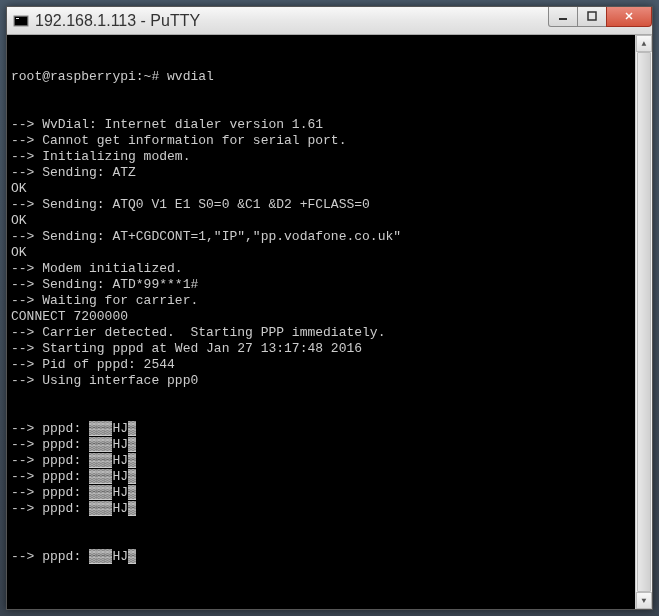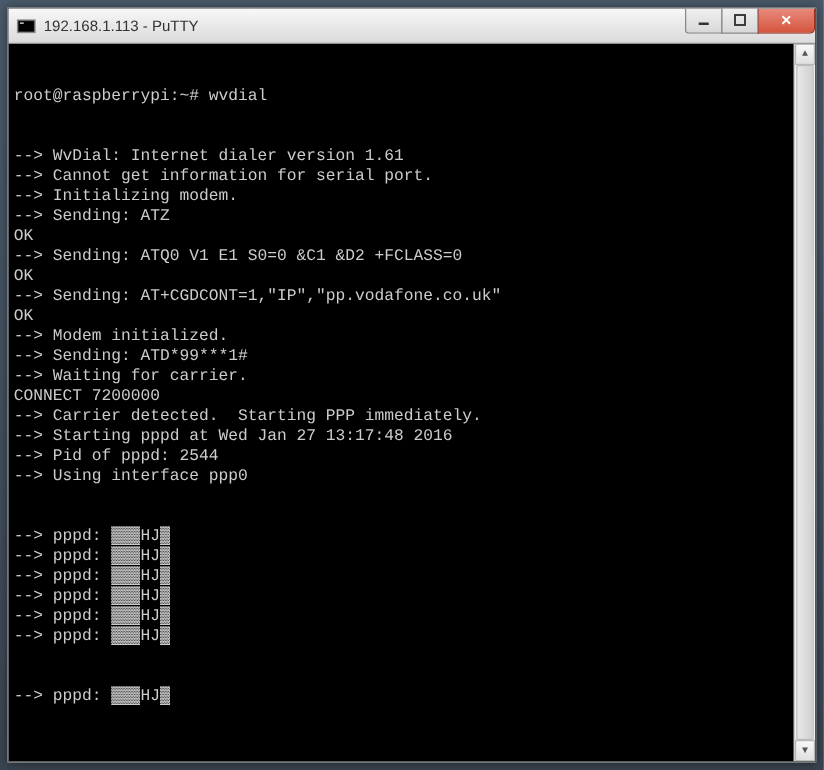--- a/index.html
+++ b/index.html
@@ -33,21 +33,21 @@
   }
   .titlebar-icon {
     width: 16px;
     height: 16px;
     margin-right: 6px;
     display: flex;
     align-items: center;
     justify-content: center;
   }
   .titlebar-title {
-    font-size: 12px;
+    font-size: 16px;
     color: #333;
     flex: 1;
   }
   .win-controls {
     display: flex;
     height: 20px;
     margin-top: -8px;
   }
   .win-btn {
     width: 30px;

